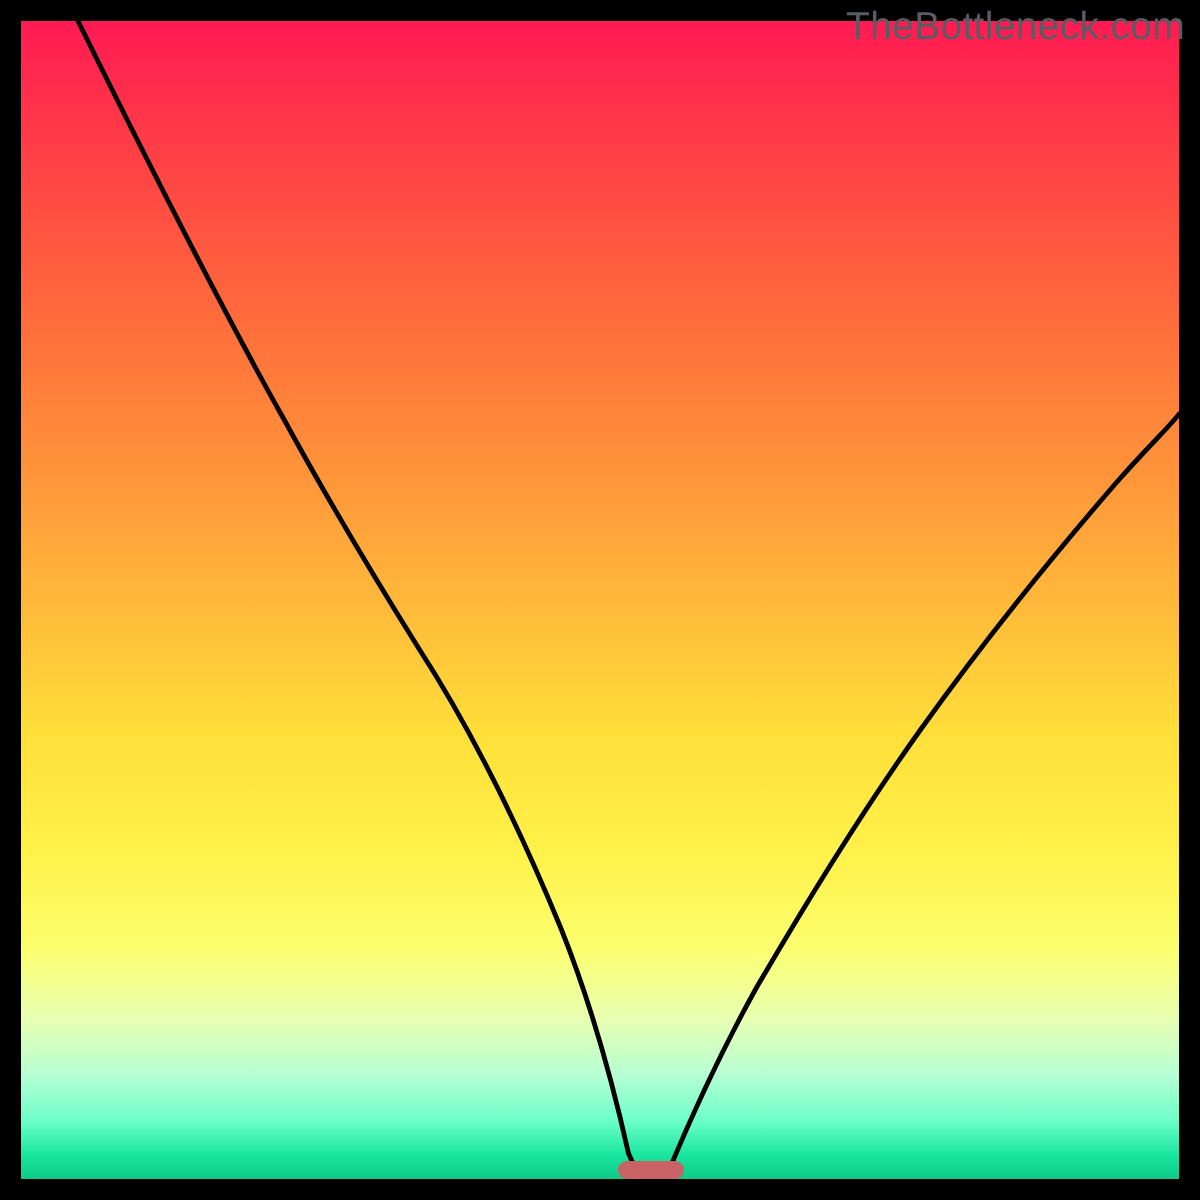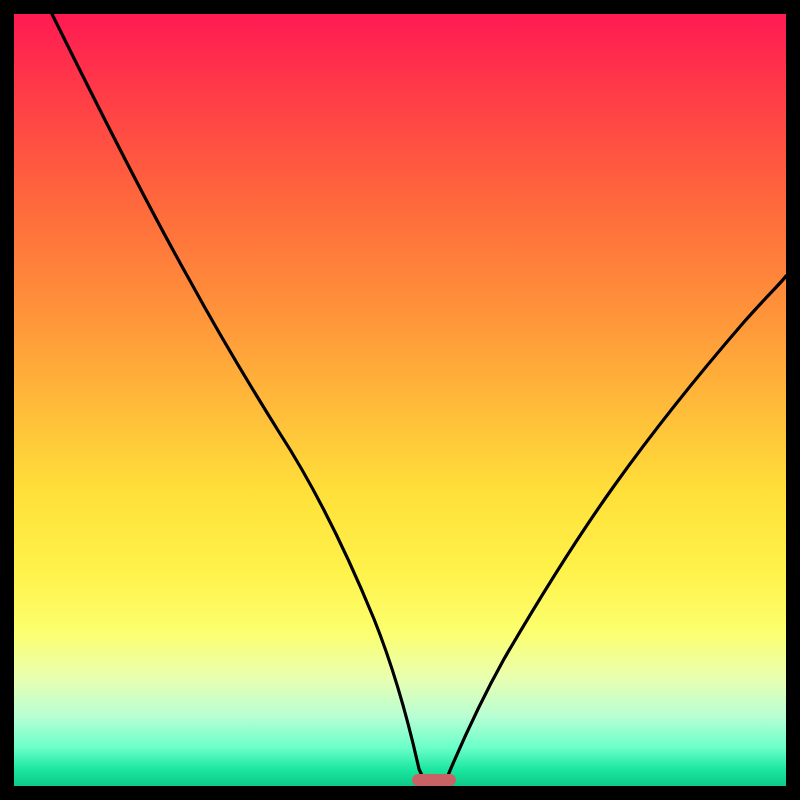--- a/index.html
+++ b/index.html
@@ -85,13 +85,14 @@
                L 410 766
                L 432 766
                C 445 735, 465 690, 490 645
                C 525 585, 560 528, 600 472
                C 640 416, 685 360, 730 308
                C 752 283, 768 268, 772 262"></path>
 
       <rect class="marker" x="398" y="760" width="44" height="12" rx="6" ry="6"></rect>
     </svg>
   </div>
+  <div class="watermark">TheBottleneck.com</div>
 </div>
 
 </body></html>

